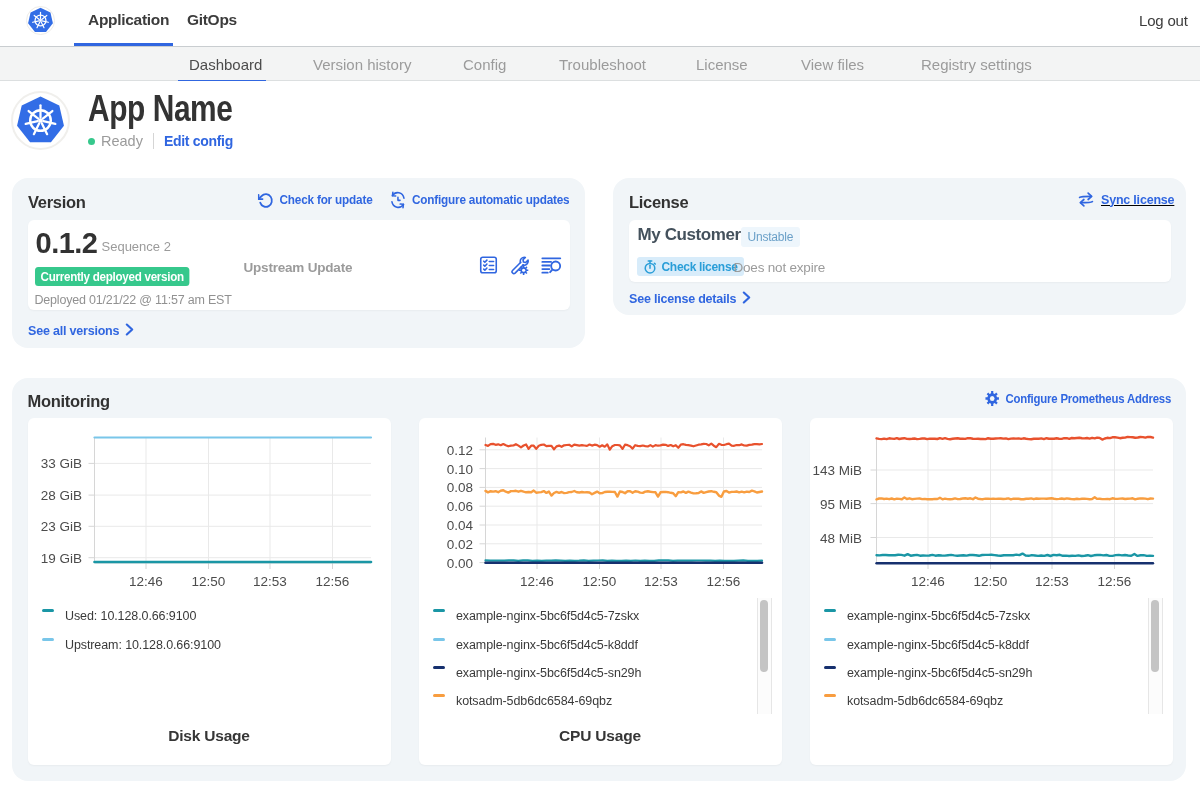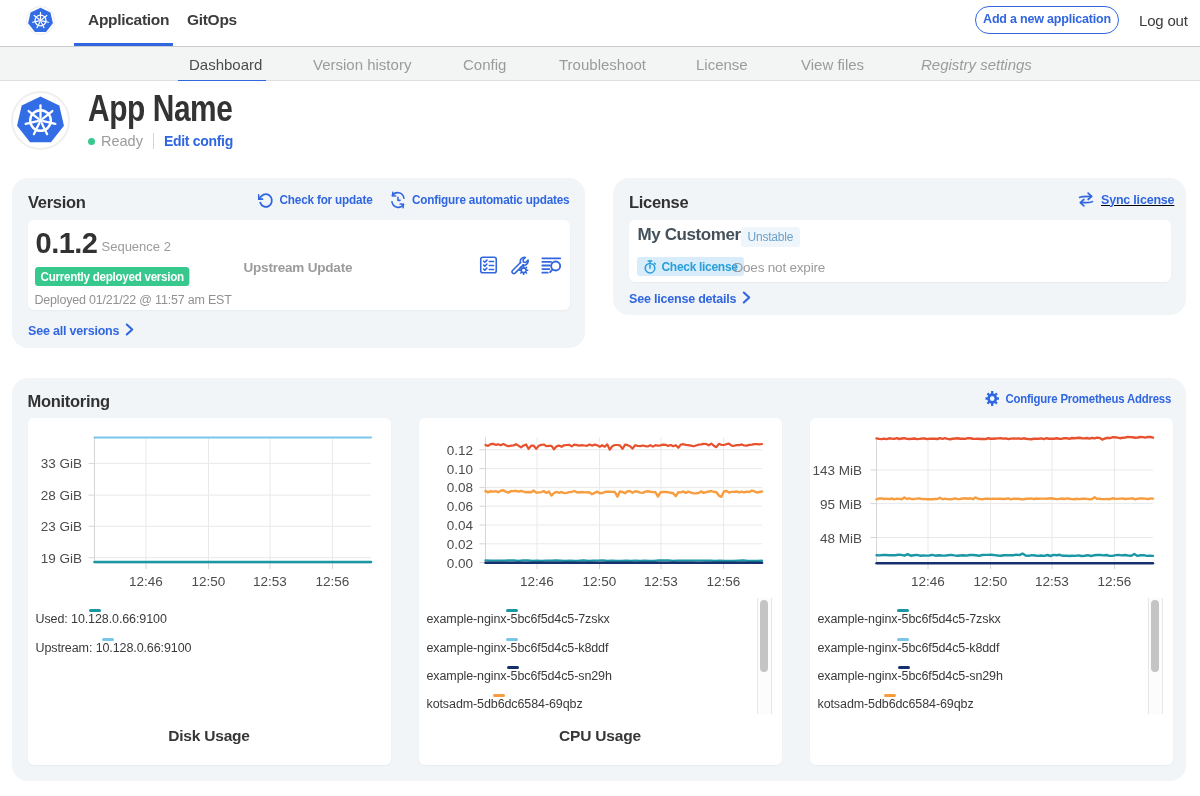--- a/index.html
+++ b/index.html
@@ -63,21 +63,21 @@
 
 
 #montitle { top:14px; left:15.5px; font-size:16.5px; }
 #monconf { top:12px; right:15px; transform:scaleX(0.91); transform-origin:right center; }
 .chartcard { position:absolute; top:40px; width:363px; height:347px; background:#fff; border-radius:6px; box-shadow:0 1px 2px rgba(0,0,0,0.04); }
 #diskcard { left:15.5px; }
 #cpucard { left:406.5px; }
 #memcard { left:797.5px; }
 .chart { position:absolute; top:0; left:0; }
 .legend { position:absolute; top:180px; left:0; width:363px; height:116px; overflow:hidden; }
-.lrow { position:absolute; left:8px; display:flex; align-items:center;flex-direction:column; }
+.lrow { position:absolute; left:14px; display:flex; align-items:flex-start; }
 .lrow .dash { width:12px; height:3px; border-radius:2px; margin-right:11.5px; flex:none;}
 .lrow .ltext { font-size:12.5px; color:#3a3a3a; letter-spacing:-0.1px;}
 .sbtrack { position:absolute; top:180px; left:338px; width:15px; height:116px; background:#fcfcfc; border-left:1px solid #e6e6e6; border-right:1px solid #e6e6e6; }
 .sbthumb { position:absolute; top:2px; left:2.5px; width:8px; height:72px; background:#c4c4c4; border-radius:5px; }
 .ctitle { position:absolute; top:309px; left:0; width:363px; text-align:center; font-size:15.5px; font-weight:bold; color:#363636; letter-spacing:-0.2px; }
 
 .dteal { background:#1a96a5; } .dsky { background:#79c6e9; } .dnavy { background:#16306e; } .dorange { background:#f89d3f; }
 </style>
 </head>
 <body>
@@ -94,32 +94,31 @@
           <line x1="52.6" y1="57.4" x2="63.5" y2="79.9" stroke="#fff" stroke-width="4.6" stroke-linecap="round"></line>
           <line x1="47.4" y1="57.4" x2="36.5" y2="79.9" stroke="#fff" stroke-width="4.6" stroke-linecap="round"></line>
           <line x1="44.2" y1="53.3" x2="19.8" y2="58.9" stroke="#fff" stroke-width="4.6" stroke-linecap="round"></line>
           <line x1="45.3" y1="48.3" x2="25.8" y2="32.7" stroke="#fff" stroke-width="4.6" stroke-linecap="round"></line>
           <circle cx="50" cy="52" r="4.5" fill="#fff"></circle>
         </svg>
   </div>
   <div class="tab" style="left:88px;">Application</div>
   <div class="tab" style="left:187px;">GitOps</div>
   <div id="app-underline"></div>
-  <div id="addapp">Add a new application</div>
   <div id="logout">Log out</div>
 </div>
 
 <div id="subnav">
   <div class="item active" style="left:189px;">Dashboard</div>
   <div class="item" style="left:313px;">Version history</div>
   <div class="item" style="left:463px;">Config</div>
   <div class="item" style="left:559px;">Troubleshoot</div>
   <div class="item" style="left:696px;">License</div>
   <div class="item" style="left:801px;">View files</div>
-  <div class="item" style="left:921px;font-style:italic;">Registry settings</div>
+  <div class="item" style="left:921px;">Registry settings</div>
 </div>
 <div id="dash-underline"></div>
 
 <div id="apphead">
   <div id="applogo">
         <svg width="51" height="51" viewBox="0 0 100 104">
           <polygon points="50.0,3.0 88.3,21.4 97.8,62.9 71.3,96.1 28.7,96.1 2.2,62.9 11.7,21.4" fill="#326de6"></polygon>
           <circle cx="50" cy="52" r="21" fill="none" stroke="#fff" stroke-width="5"></circle>
           <line x1="50.0" y1="46.0" x2="50.0" y2="21.0" stroke="#fff" stroke-width="4.6" stroke-linecap="round"></line>
           <line x1="54.7" y1="48.3" x2="74.2" y2="32.7" stroke="#fff" stroke-width="4.6" stroke-linecap="round"></line>

